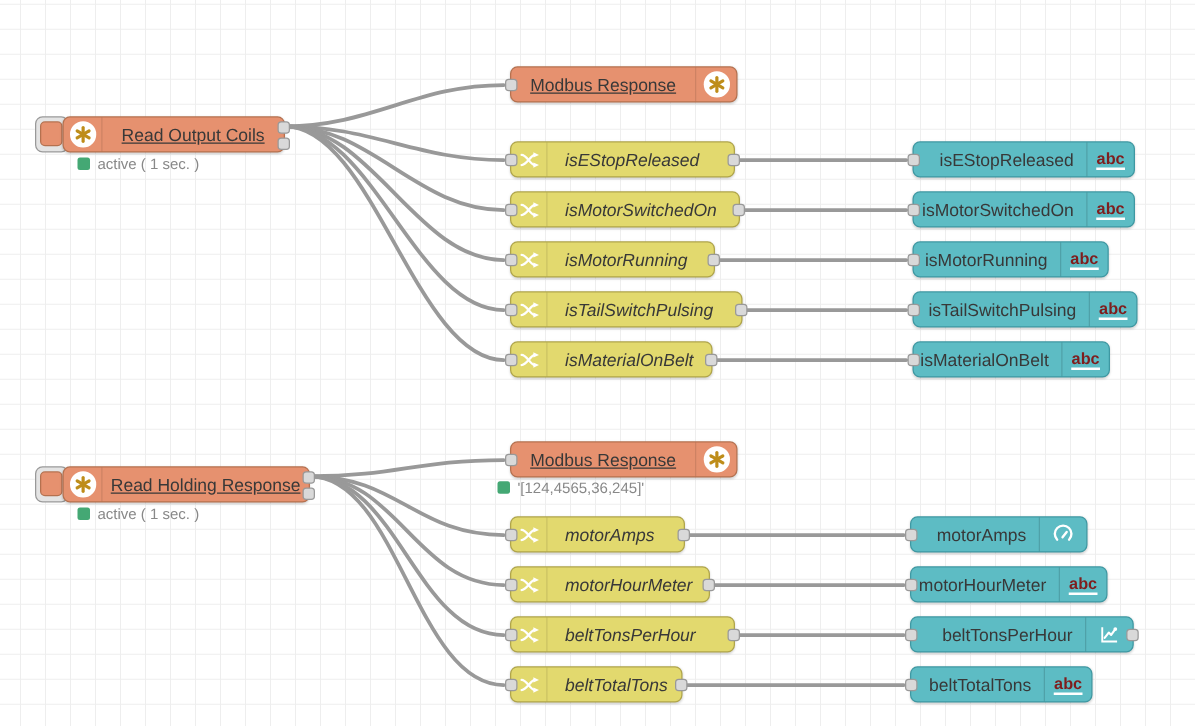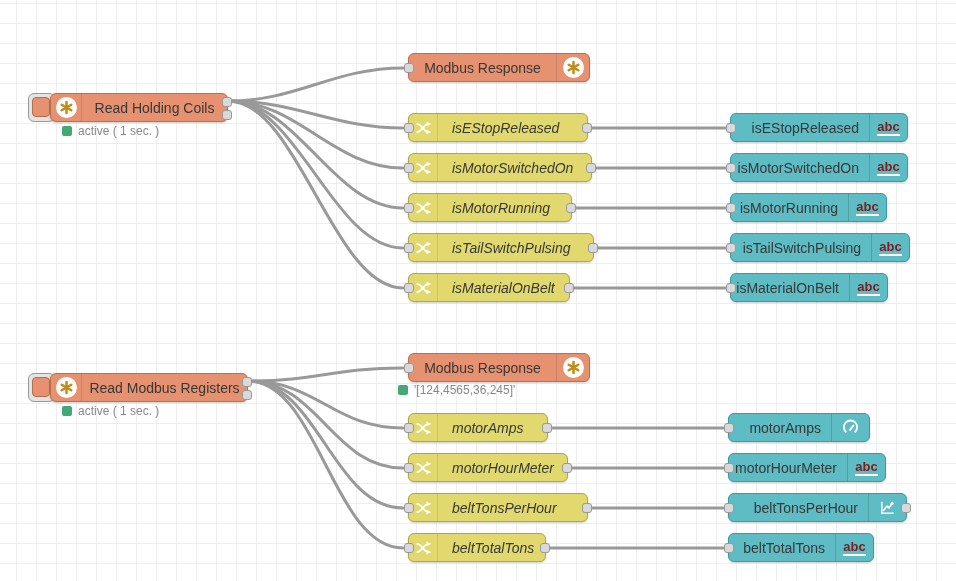--- a/index.html
+++ b/index.html
@@ -25,21 +25,21 @@
     position:absolute; height:29px; z-index:3;
     border-radius:6px; border:1px solid;
     display:flex; align-items:center;
     box-shadow:0 1px 2px rgba(0,0,0,0.18);
     font-size:14px; color:#383838;
     cursor:pointer;
   }
   .node .lbl { white-space:nowrap; }
 
   
-  .modbus { background:#e6916f; border-color:#b5714f; }
+  .modbus { background:#e6916f; border-color:#b5714f;text-decoration:underline; }
   .modbus .lbl { flex:1; text-align:center; }
   .icon-region {
     height:100%; display:flex; align-items:center; justify-content:center;
     flex:0 0 auto;
   }
   .ir-left  { width:31px; border-right:1px solid rgba(0,0,0,0.10); }
   .ir-right { width:33px; border-left:1px solid rgba(0,0,0,0.10); }
   .mb-circle {
     width:21px; height:21px; border-radius:50%; background:#ffffff;
     display:flex; align-items:center; justify-content:center;
@@ -129,21 +129,21 @@
       <span class="mb-circle">
           <svg width="17" height="17" viewBox="0 0 20 20">
         <g stroke="#be8d1a" stroke-width="3" stroke-linecap="round">
           <line x1="10" y1="3.5" x2="10" y2="16.5"></line>
           <line x1="4.4" y1="6.75" x2="15.6" y2="13.25"></line>
           <line x1="4.4" y1="13.25" x2="15.6" y2="6.75"></line>
         </g>
           </svg>
         </span>
     </span>
-    <span class="lbl">Read Holding Coils</span>
+    <span class="lbl">Read Output Coils</span>
     <span class="port out1"></span>
     <span class="port out2"></span>
   </div>
   <div class="status" style="left:62px;top:124px">
     <span class="dot"></span>
     <span>active ( 1 sec. )</span>
   </div>
 
   <div class="node modbus" style="left:408px;top:53px;width:182px">
     <span class="port in"></span>
@@ -280,21 +280,21 @@
       <span class="mb-circle">
           <svg width="17" height="17" viewBox="0 0 20 20">
         <g stroke="#be8d1a" stroke-width="3" stroke-linecap="round">
           <line x1="10" y1="3.5" x2="10" y2="16.5"></line>
           <line x1="4.4" y1="6.75" x2="15.6" y2="13.25"></line>
           <line x1="4.4" y1="13.25" x2="15.6" y2="6.75"></line>
         </g>
           </svg>
         </span>
     </span>
-    <span class="lbl">Read Modbus Registers</span>
+    <span class="lbl">Read Holding Response</span>
     <span class="port out1"></span>
     <span class="port out2"></span>
   </div>
   <div class="status" style="left:62px;top:404px">
     <span class="dot"></span>
     <span>active ( 1 sec. )</span>
   </div>
 
   <div class="node modbus" style="left:408px;top:353px;width:182px">
     <span class="port in"></span>

